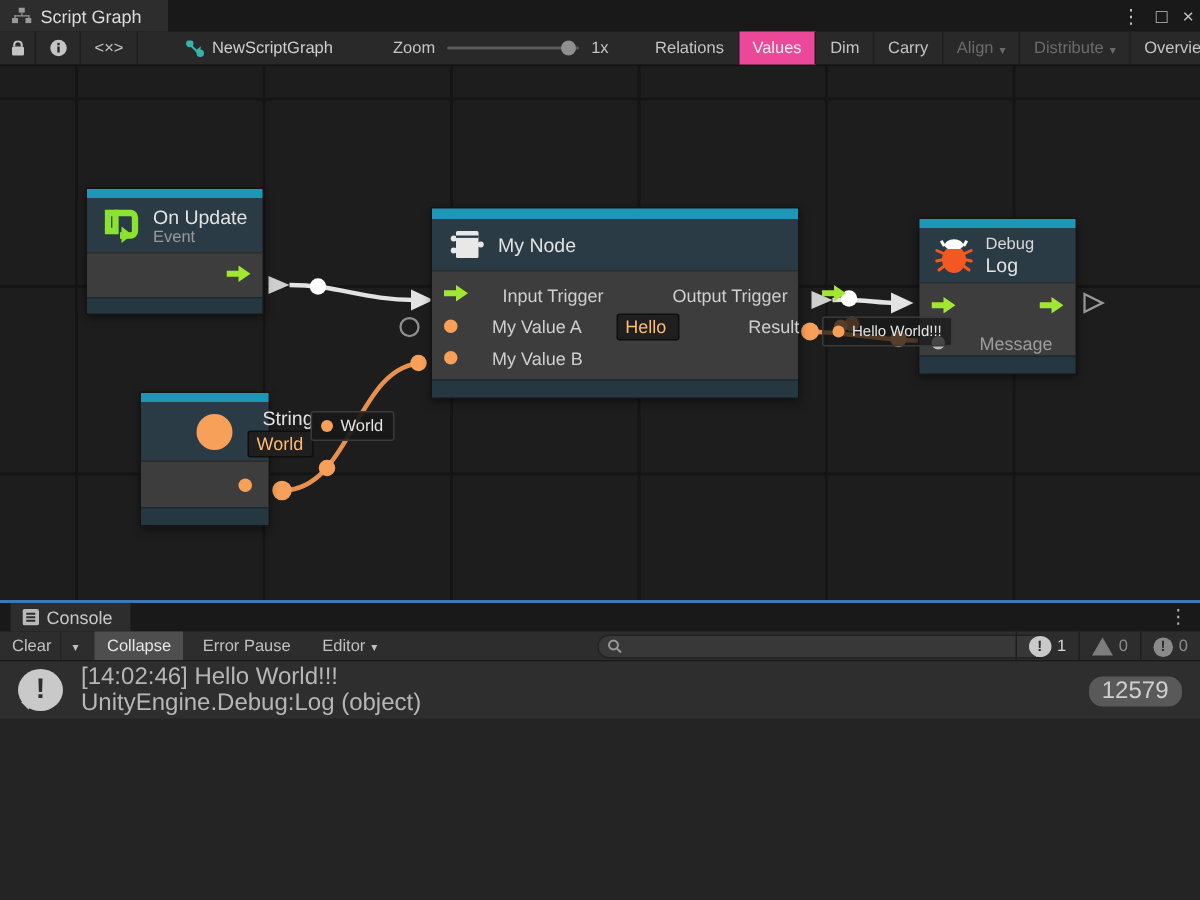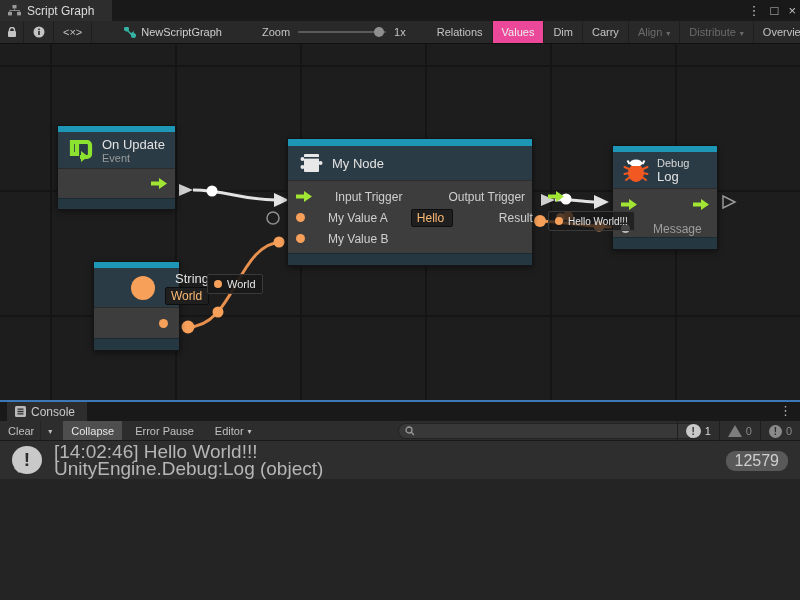--- a/index.html
+++ b/index.html
@@ -87,21 +87,21 @@
     justify-content:center; color:#2d2d2d; font-weight:bold; }
   .bubble::after { content:""; position:absolute; bottom:-4px; left:2px;
     border:5px solid transparent; border-top-color:#c9c9c9; }
   .bubble.small { width:15px; height:14px; font-size:10px; }
   .bubble.small::after { border-width:3px; bottom:-3px; left:2px; }
   .bubble.big { width:30px; height:28px; font-size:19px; }
 
   .clog { position:absolute; left:0; top:41px; width:800px; height:38px; background:#2e2e2e;
     display:flex; align-items:center; }
   .clog .bubble.big { margin-left:12px; flex:none; }
-  .clogtext { margin-left:12px; color:#b6b6b6; font-size:19px; line-height:17px; }
+  .clogtext { margin-left:12px; color:#b6b6b6; font-size:16px; line-height:17px; }
   .clpill { position:absolute; right:12px; top:10px; background:#595959; border-radius:9px;
     color:#cfcfcf; font-size:16px; padding:1px 9px; }
 
   .icon { display:inline-flex; align-items:center; justify-content:center; flex:none; }
 </style>
 </head>
 <body>
 
 <div class="app">
 

